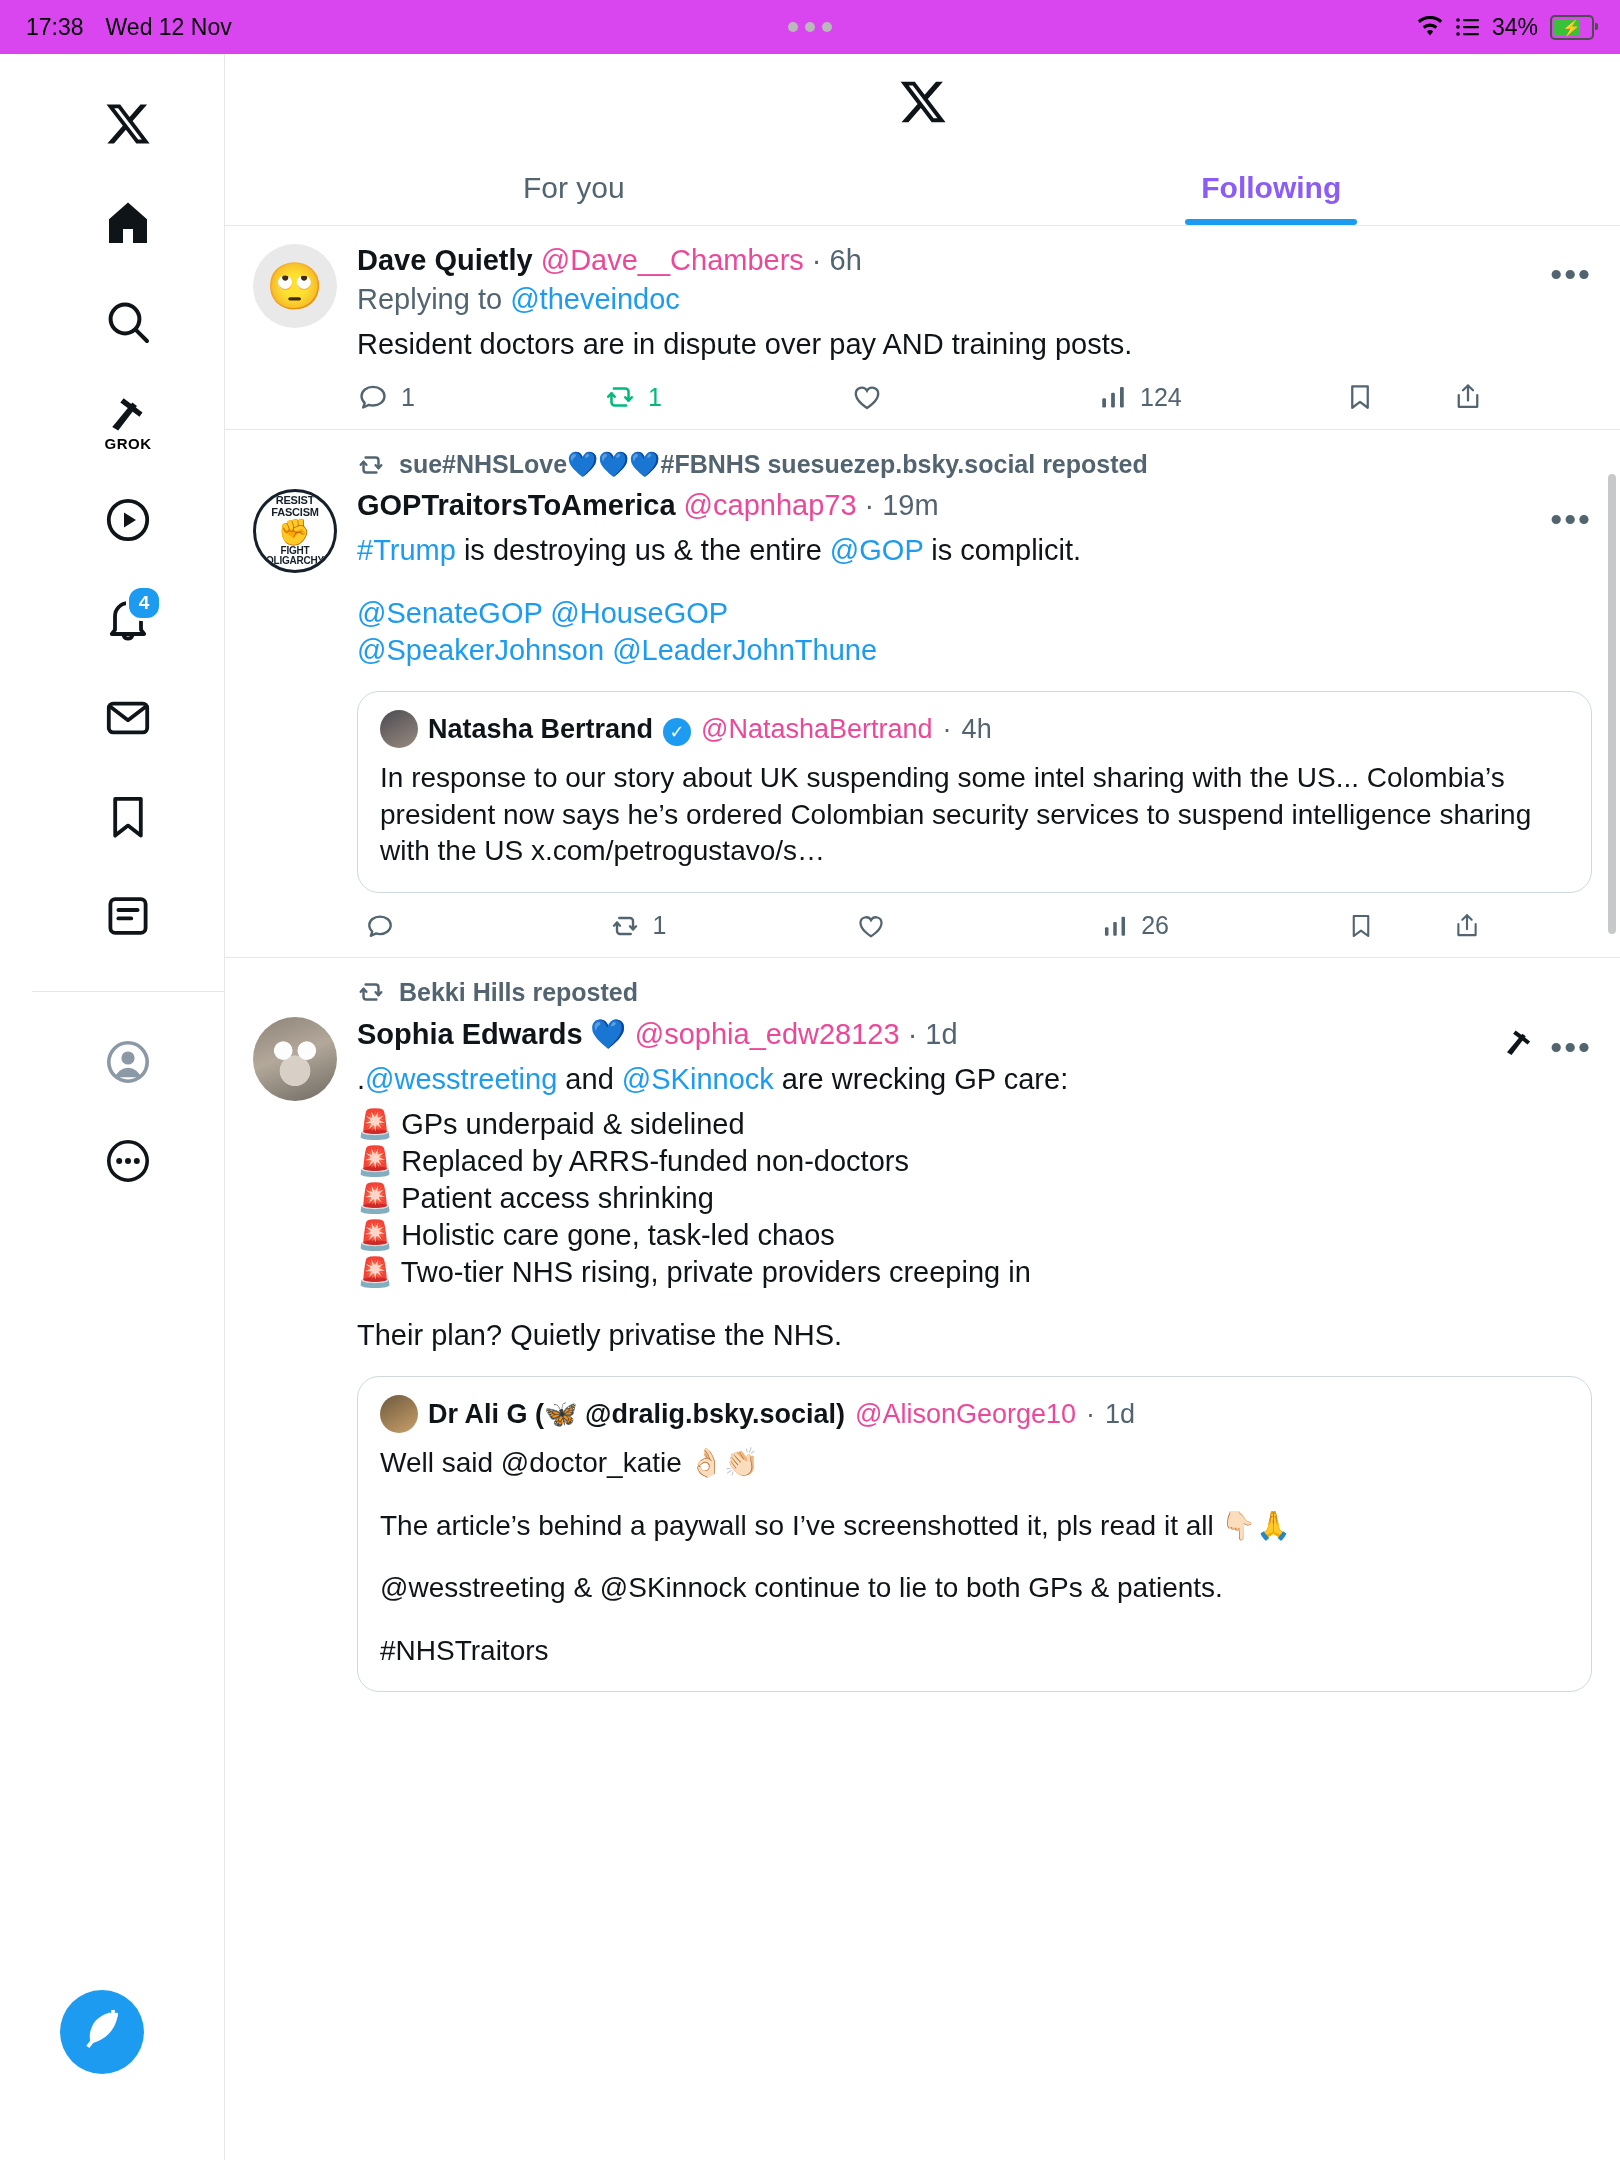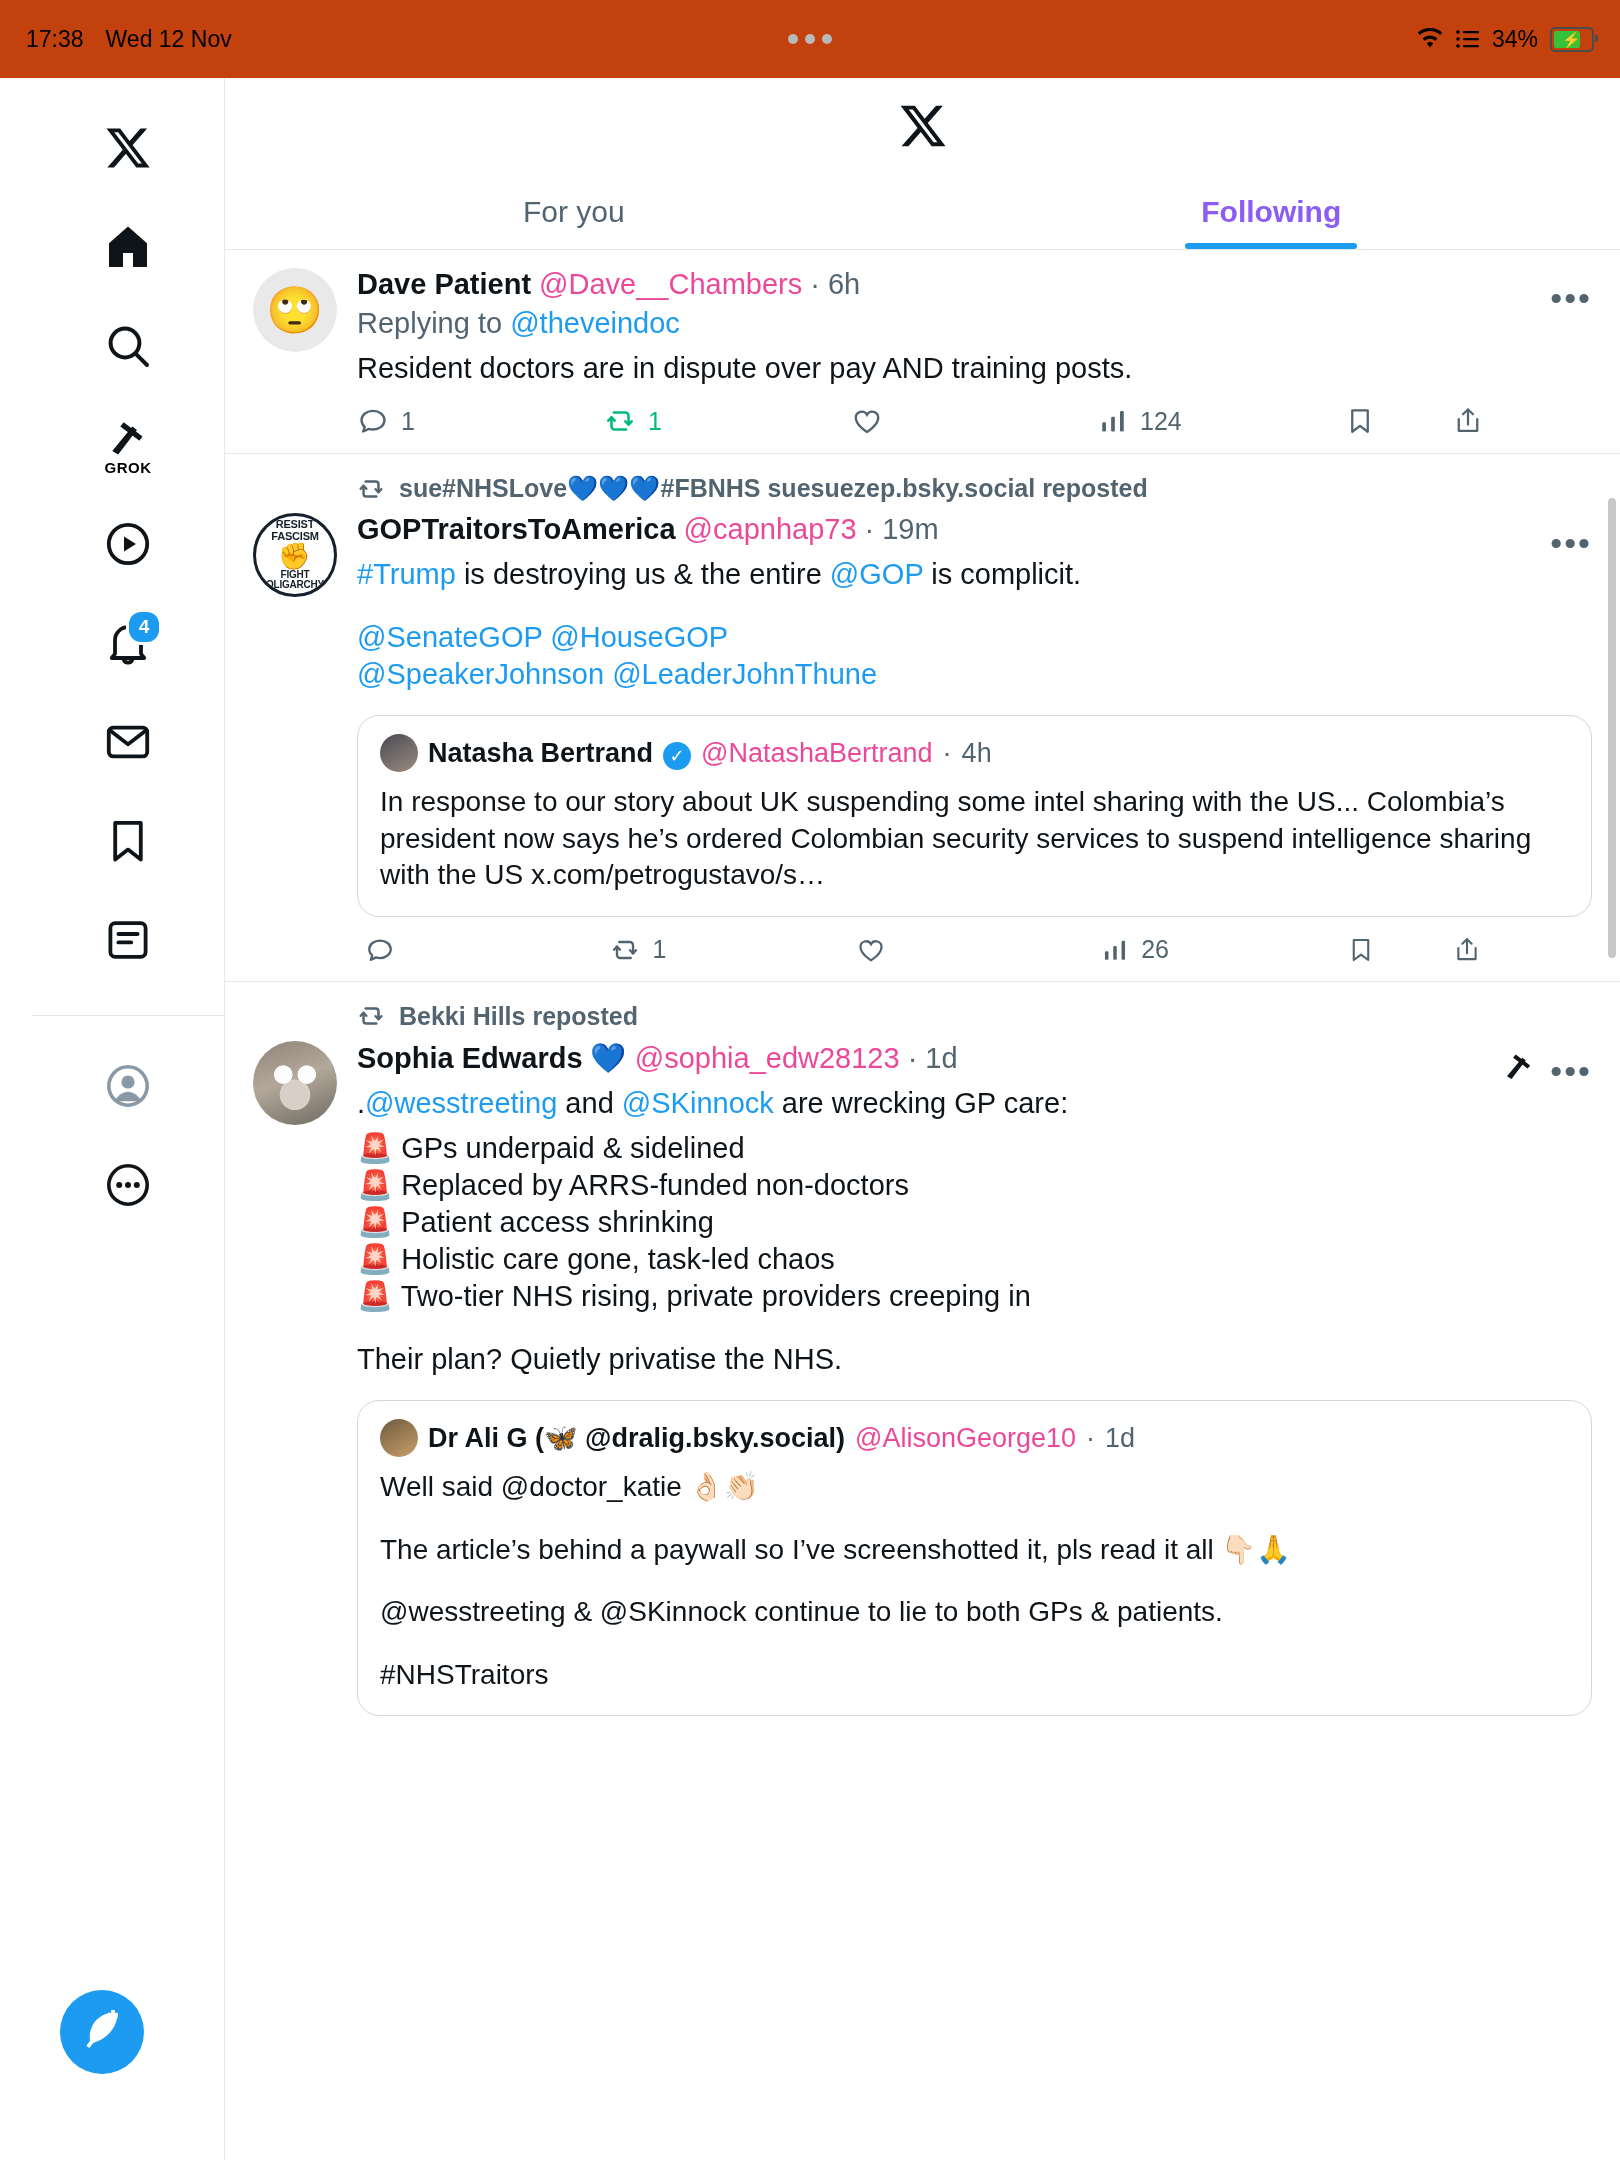--- a/index.html
+++ b/index.html
@@ -21,24 +21,24 @@
     display: flex;
     flex-direction: column;
   }
 
   
   .statusbar {
     height: 46px;
     flex: 0 0 46px;
     display: flex;
     align-items: center;
-    padding: 16px 26px;
+    padding: 4px 26px;
     font-size: 23px;
     color: #000;
-    background: #c2410c;
+    background: #d946ef;
     position: relative;
     z-index: 20;
   }
   .status-left { display: flex; align-items: center; gap: 22px; font-weight: 500; }
   .status-center {
     position: absolute;
     left: 50%;
     transform: translateX(-50%);
     display: flex;
     gap: 7px;
@@ -572,21 +572,21 @@
 
       <div class="feed">
 
         <div class="tweet">
           <div class="tweet-inner">
             <div class="avatar-col">
               <div class="avatar">🙄</div>
             </div>
             <div class="body-col">
               <div class="namerow">
-                <span class="dispname">Dave Patient</span>
+                <span class="dispname">Dave Quietly</span>
                 <span class="handle">@Dave__Chambers</span>
                 <span class="sep">·</span>
                 <span class="time">6h</span>
                 <span class="more-btn">•••</span>
               </div>
               <div class="replyingto">
                 <span>Replying to</span>
                 <span class="link">@theveindoc</span>
               </div>
               <div class="tweet-text">Resident doctors are in dispute over pay AND training posts.</div>

